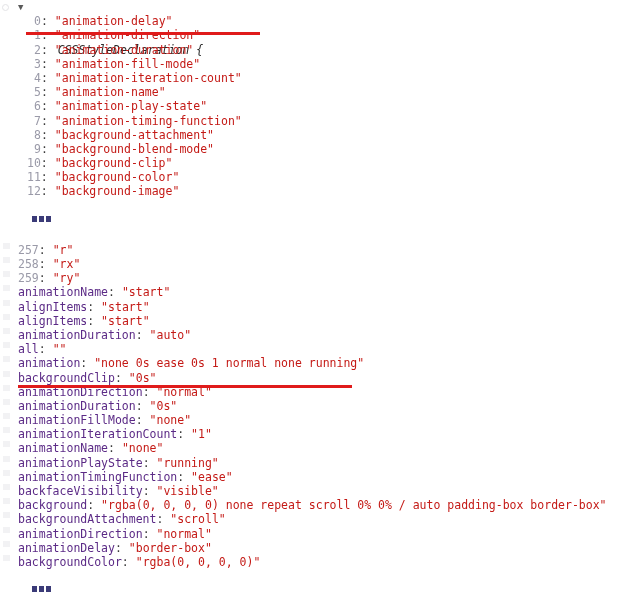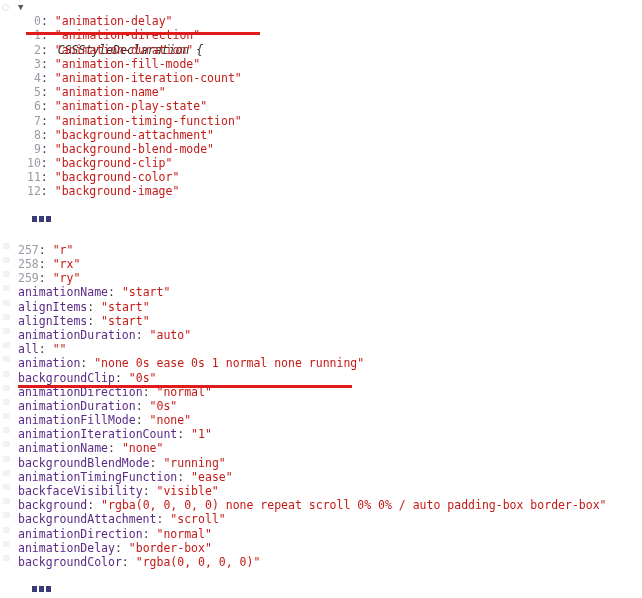--- a/index.html
+++ b/index.html
@@ -204,21 +204,21 @@
       <div class="line prop-line"><span class="gutter-mark"></span><span class="prop-key">alignItems</span><span class="colon">: </span><span class="prop-val">"start"</span></div>
       <div class="line prop-line"><span class="gutter-mark"></span><span class="prop-key">animationDuration</span><span class="colon">: </span><span class="prop-val">"auto"</span></div>
       <div class="line prop-line"><span class="gutter-mark"></span><span class="prop-key">all</span><span class="colon">: </span><span class="prop-val">""</span></div>
       <div class="line prop-line"><span class="gutter-mark"></span><span class="prop-key">animation</span><span class="colon">: </span><span class="prop-val">"none 0s ease 0s 1 normal none running"</span></div>
       <div class="line prop-line"><span class="gutter-mark"></span><span class="prop-key">backgroundClip</span><span class="colon">: </span><span class="prop-val">"0s"</span></div>
       <div class="line prop-line"><span class="gutter-mark"></span><span class="prop-key">animationDirection</span><span class="colon">: </span><span class="prop-val">"normal"</span></div>
       <div class="line prop-line"><span class="gutter-mark"></span><span class="prop-key">animationDuration</span><span class="colon">: </span><span class="prop-val">"0s"</span></div>
       <div class="line prop-line"><span class="gutter-mark"></span><span class="prop-key">animationFillMode</span><span class="colon">: </span><span class="prop-val">"none"</span></div>
       <div class="line prop-line"><span class="gutter-mark"></span><span class="prop-key">animationIterationCount</span><span class="colon">: </span><span class="prop-val">"1"</span></div>
       <div class="line prop-line"><span class="gutter-mark"></span><span class="prop-key">animationName</span><span class="colon">: </span><span class="prop-val">"none"</span></div>
-      <div class="line prop-line"><span class="gutter-mark"></span><span class="prop-key">backgroundBlendMode</span><span class="colon">: </span><span class="prop-val">"running"</span></div>
+      <div class="line prop-line"><span class="gutter-mark"></span><span class="prop-key">animationPlayState</span><span class="colon">: </span><span class="prop-val">"running"</span></div>
       <div class="line prop-line"><span class="gutter-mark"></span><span class="prop-key">animationTimingFunction</span><span class="colon">: </span><span class="prop-val">"ease"</span></div>
       <div class="line prop-line"><span class="gutter-mark"></span><span class="prop-key">backfaceVisibility</span><span class="colon">: </span><span class="prop-val">"visible"</span></div>
       <div class="line prop-line"><span class="gutter-mark"></span><span class="prop-key">background</span><span class="colon">: </span><span class="prop-val">"rgba(0, 0, 0, 0) none repeat scroll 0% 0% / auto padding-box border-box"</span></div>
       <div class="line prop-line"><span class="gutter-mark"></span><span class="prop-key">backgroundAttachment</span><span class="colon">: </span><span class="prop-val">"scroll"</span></div>
       <div class="line prop-line"><span class="gutter-mark"></span><span class="prop-key">animationDirection</span><span class="colon">: </span><span class="prop-val">"normal"</span></div>
       <div class="line prop-line"><span class="gutter-mark"></span><span class="prop-key">animationDelay</span><span class="colon">: </span><span class="prop-val">"border-box"</span></div>
       <div class="line prop-line"><span class="gutter-mark"></span><span class="prop-key">backgroundColor</span><span class="colon">: </span><span class="prop-val">"rgba(0, 0, 0, 0)"</span></div>
     </div>
 
   <div class="spacer-md"></div>

